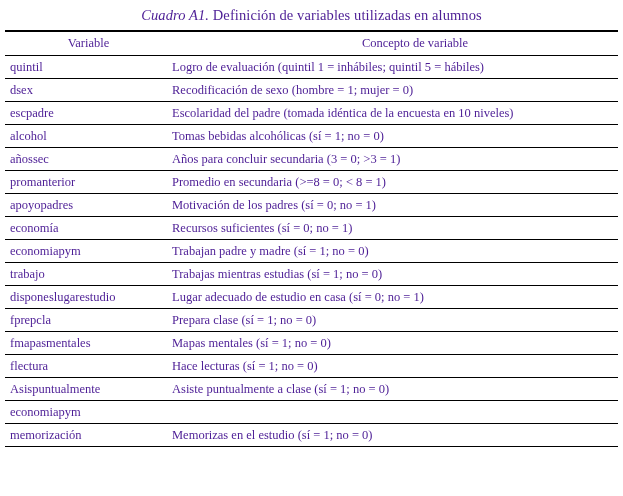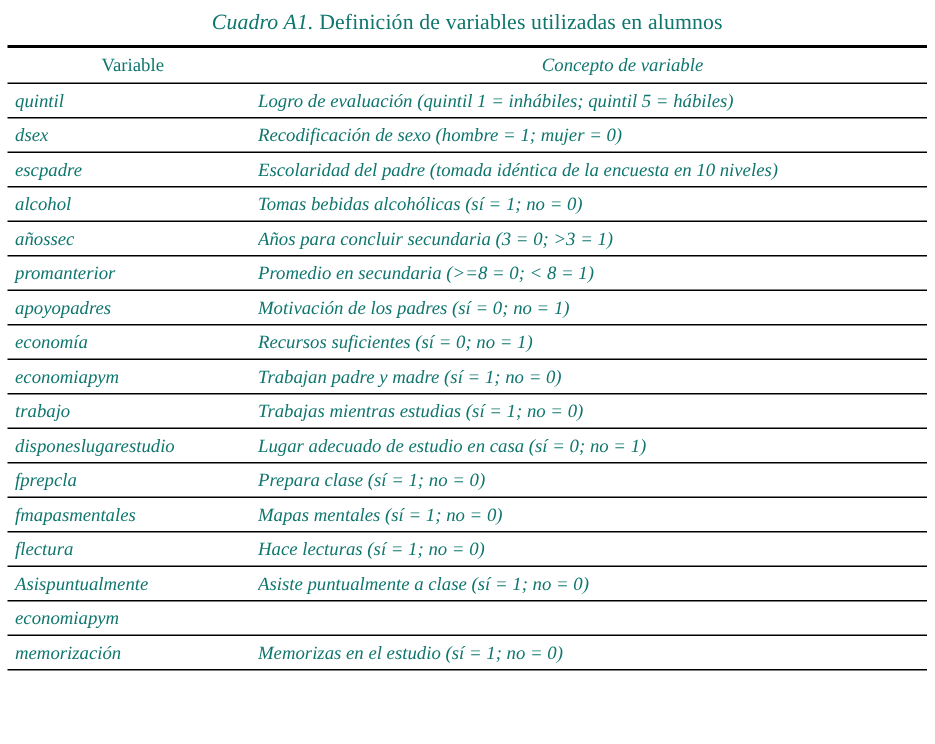--- a/index.html
+++ b/index.html
@@ -2,21 +2,21 @@
 <html><head>
 <meta charset="utf-8">
 <style>
   * { margin: 0; padding: 0; box-sizing: border-box; }
   html, body { background: #ffffff; }
   .page {
     position: relative;
     width: 623px;
     height: 496px;
     background: #ffffff;
-    color: #0f766e;
+    color: #4c1d95;
     font-family: "Liberation Serif", "DejaVu Serif", serif;
     overflow: hidden;
   }
   .title {
     text-align: center;
     padding-top: 6px;
     font-size: 14.5px;
     line-height: 19px;
     letter-spacing: 0.1px;
   }
@@ -34,23 +34,23 @@
     gap: 40px;
   }
   .trow {
     display: flex;
     align-items: center;
     height: 23px;
     border-bottom: 1px solid #000000;
     font-size: 12.5px;
   }
   .col-var { width: 167px; }
-  .col-con { flex: 1; font-style: italic; }
+  .col-con { flex: 1; }
   .thead .col-var, .thead .col-con { text-align: center; }
-  .trow .col-var { padding-left: 5px; white-space: nowrap; overflow: hidden; font-style: italic; }
+  .trow .col-var { padding-left: 5px; white-space: nowrap; overflow: hidden; }
   .trow .col-con { white-space: nowrap; overflow: hidden; }
   .source {
     margin: 5px 5px 0 7px;
     font-size: 12px;
     line-height: 15px;
   }
 </style>
 </head>
 <body>
 

